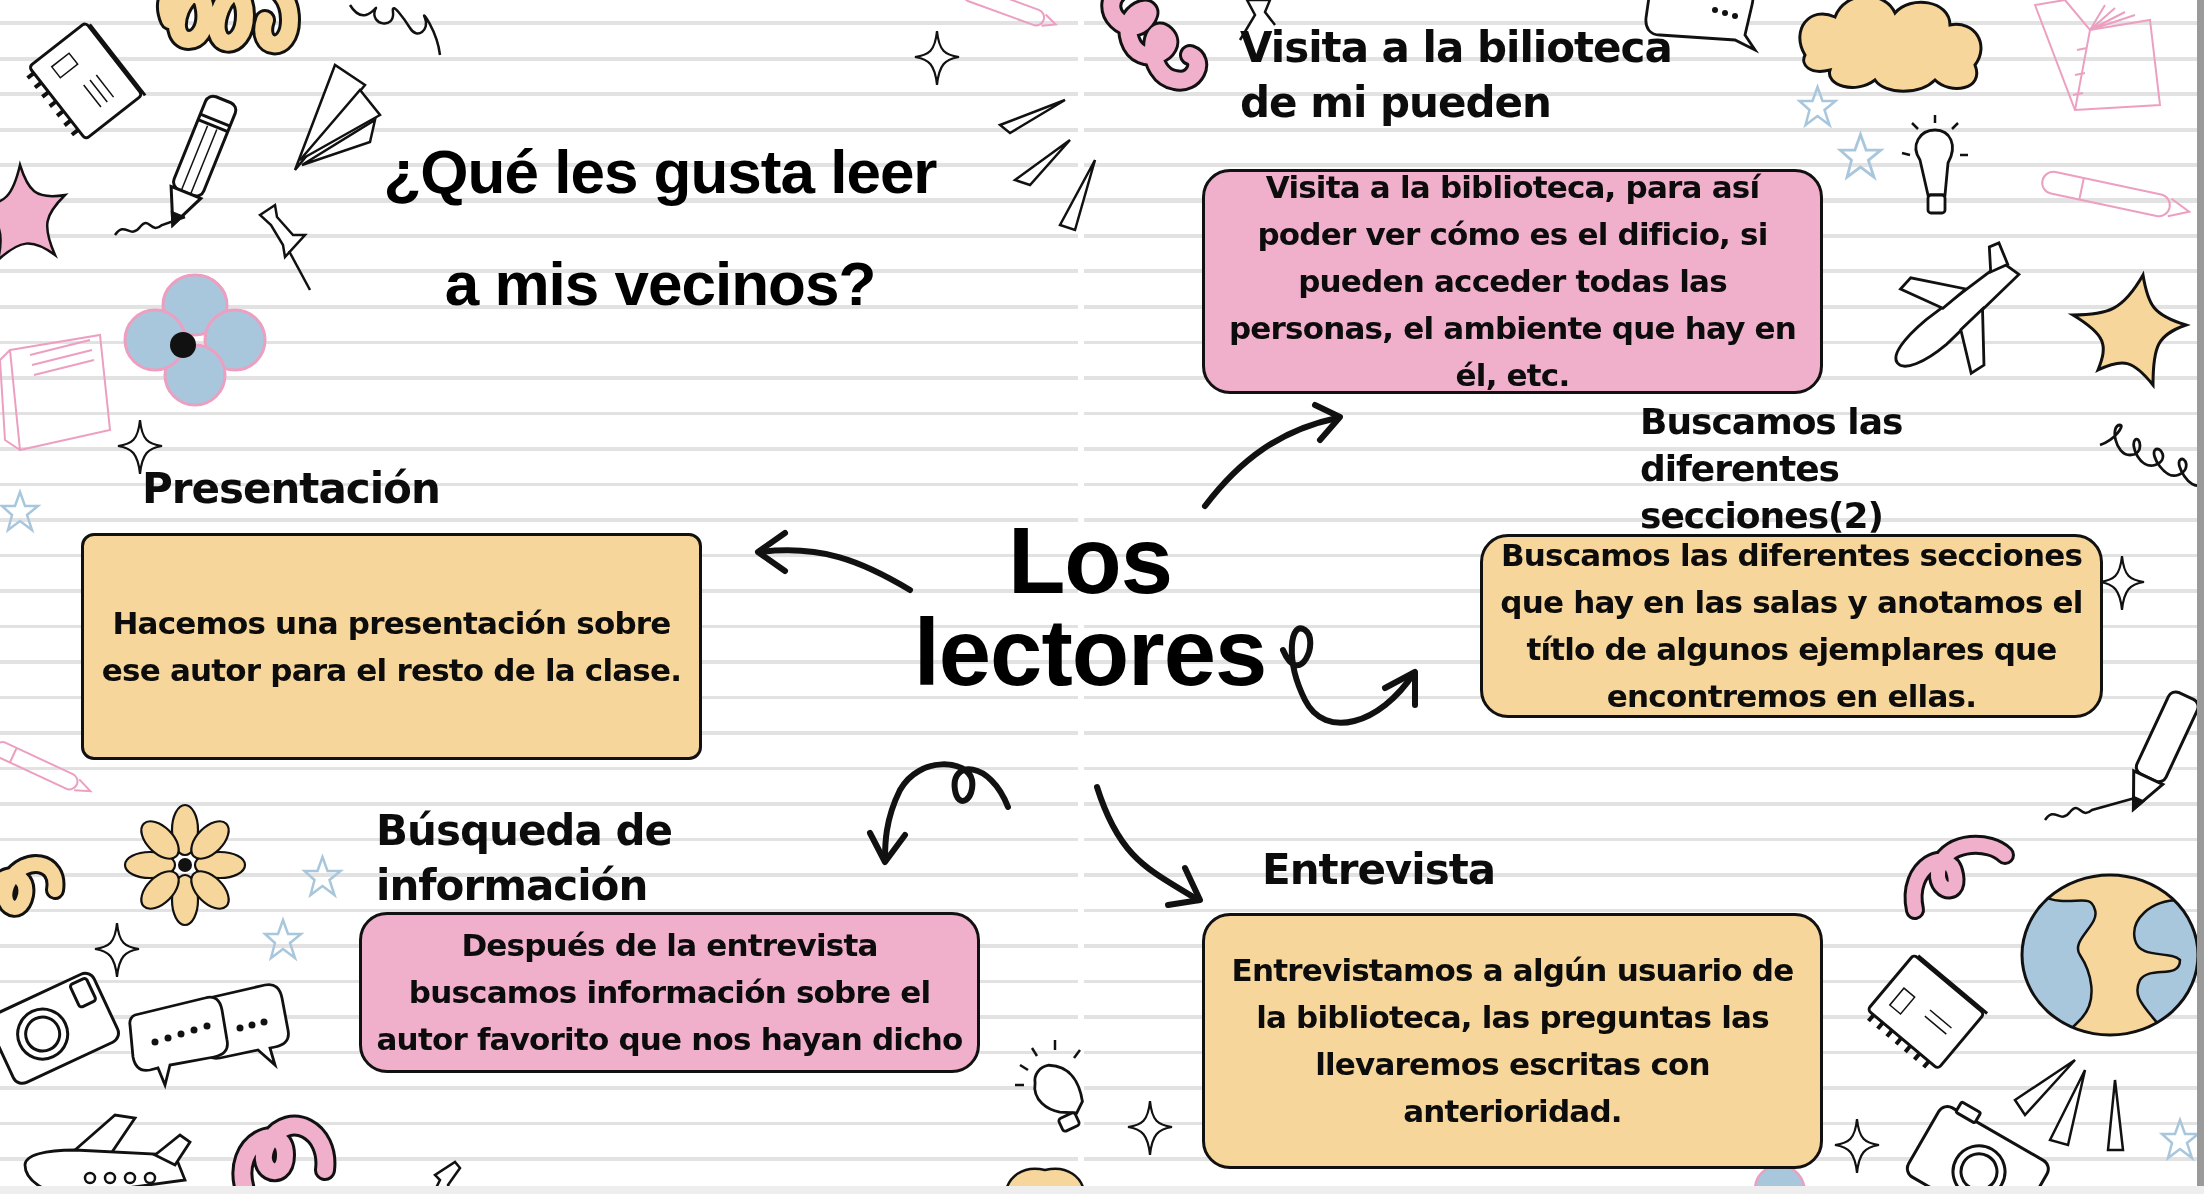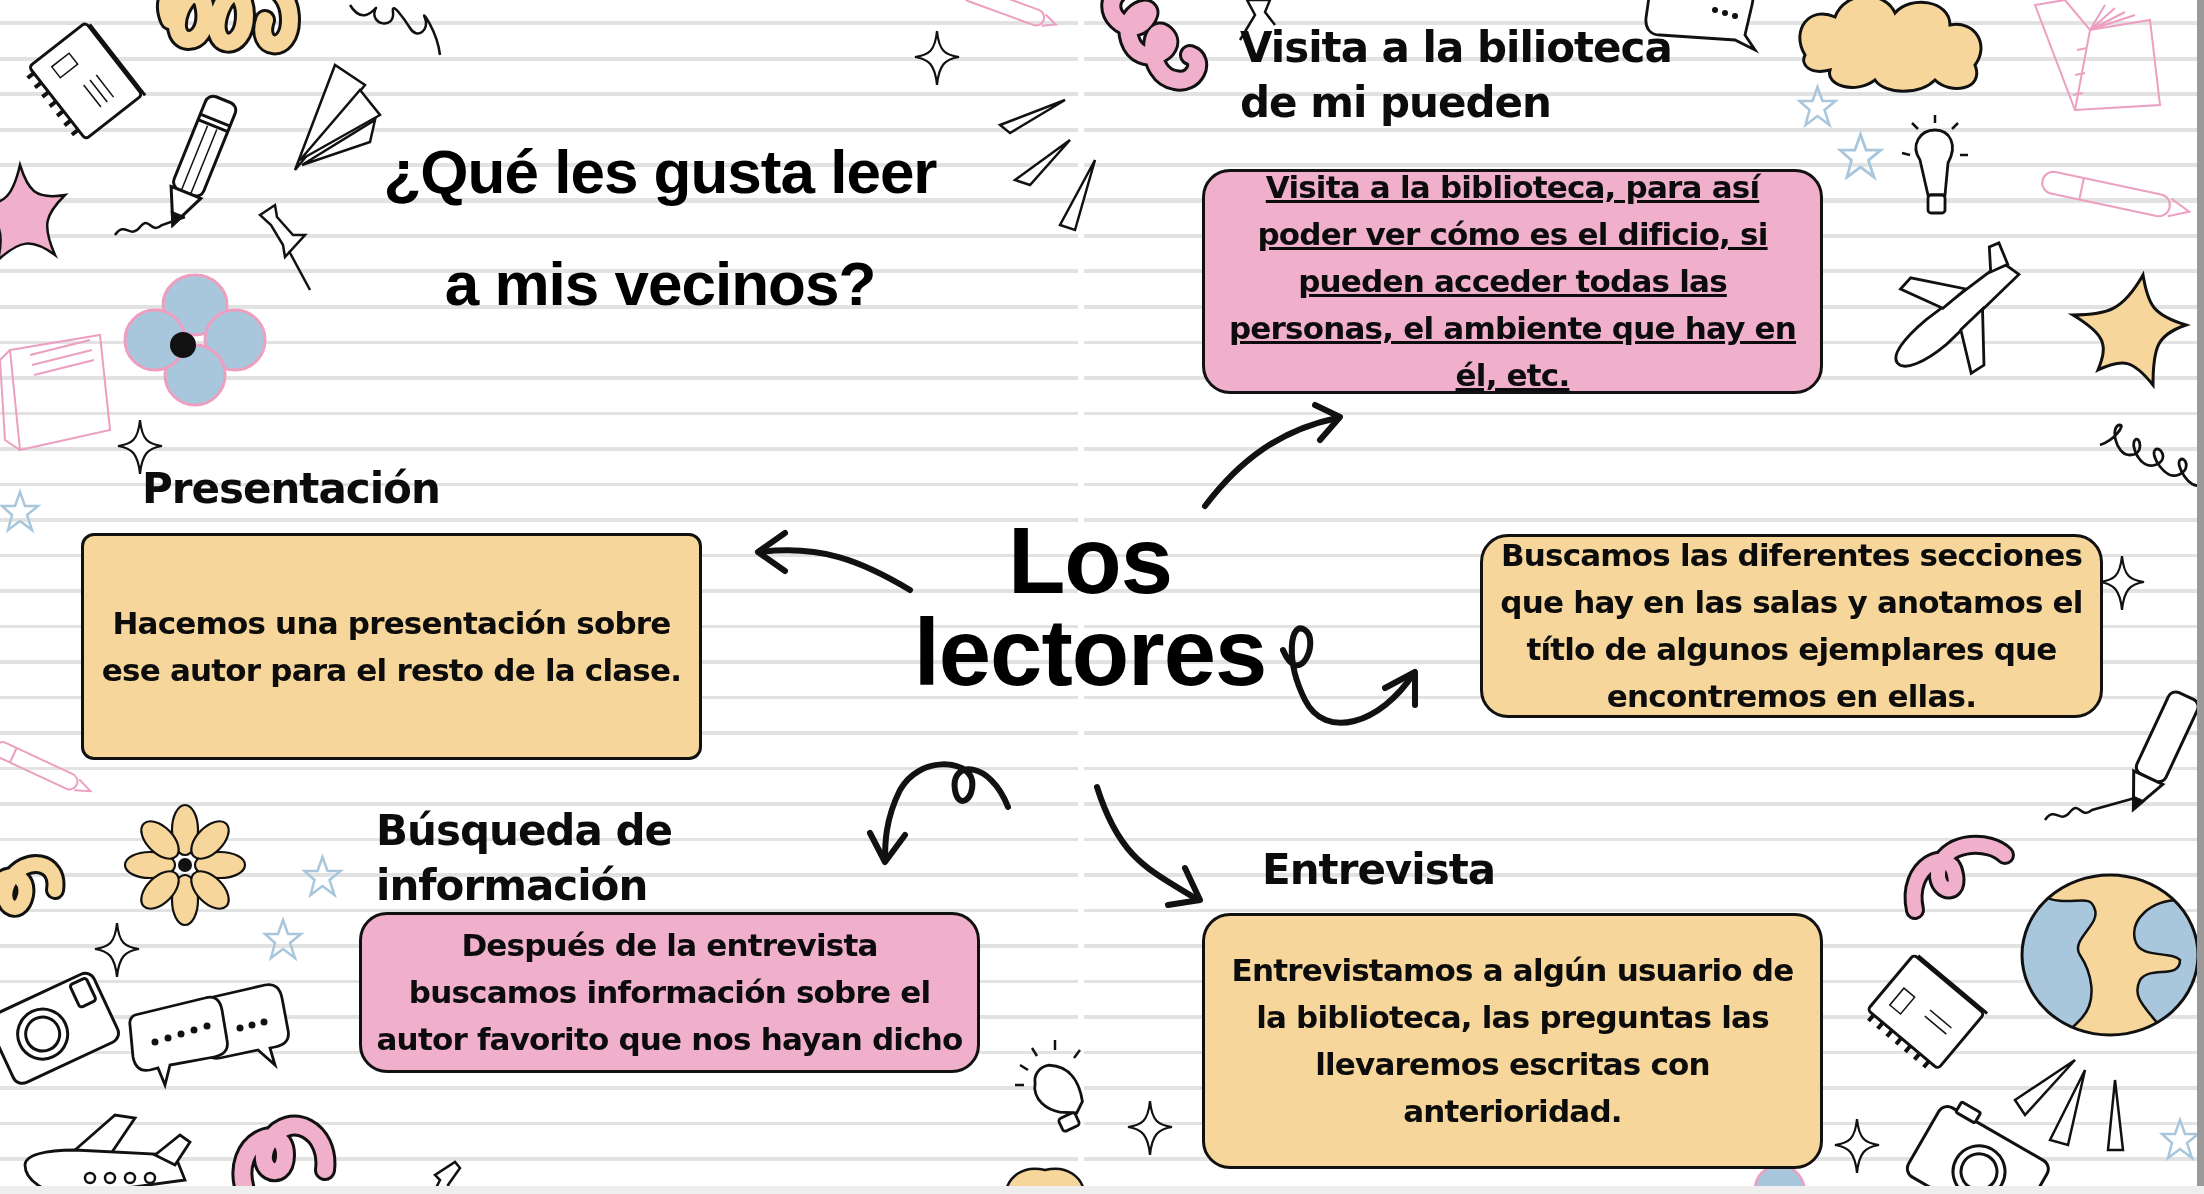--- a/index.html
+++ b/index.html
@@ -401,24 +401,29 @@
 
   <div class="center-title">
     <div>Los</div>
     <div>lectores</div>
   </div>
 
   <div class="heading" style="left:1240px;top:20px;width:500px;font-size:42px;line-height:55px;">
     <div>Visita a la bilioteca</div>
     <div>de mi pueden</div>
   </div>
-  <div class="box pink" style="left:1202px;top:169px;width:621px;height:225px;text-decoration:underline;">
+  <div class="box pink" style="left:1202px;top:169px;width:621px;height:225px;">
     <span>Visita a la biblioteca, para así poder ver cómo es el dificio, si pueden acceder todas las personas, el ambiente que hay en él, etc.</span>
   </div>
 
+  <div class="heading" style="left:1640px;top:398px;width:400px;font-size:36px;line-height:47px;">
+    <div>Buscamos las</div>
+    <div>diferentes</div>
+    <div>secciones(2)</div>
+  </div>
   <div class="box yellow" style="left:1480px;top:534px;width:623px;height:184px;">
     <span>Buscamos las diferentes secciones que hay en las salas y anotamos el títlo de algunos ejemplares que encontremos en ellas.</span>
   </div>
 
   <div class="heading" style="left:1262px;top:842px;width:500px;font-size:42px;line-height:55px;">
     <div>Entrevista</div>
   </div>
   <div class="box yellow" style="left:1202px;top:913px;width:621px;height:256px;">
     <span>Entrevistamos a algún usuario de la biblioteca, las preguntas las llevaremos escritas con anterioridad.</span>
   </div>

